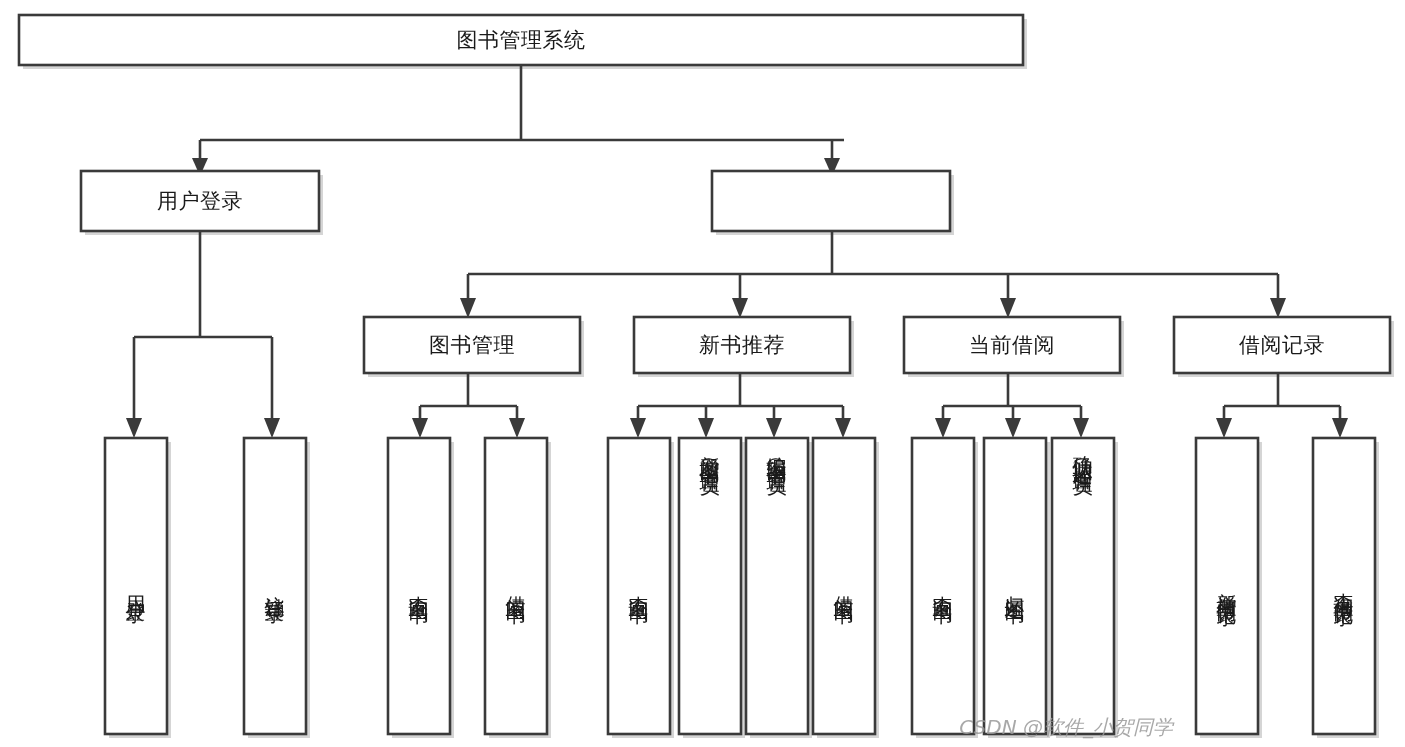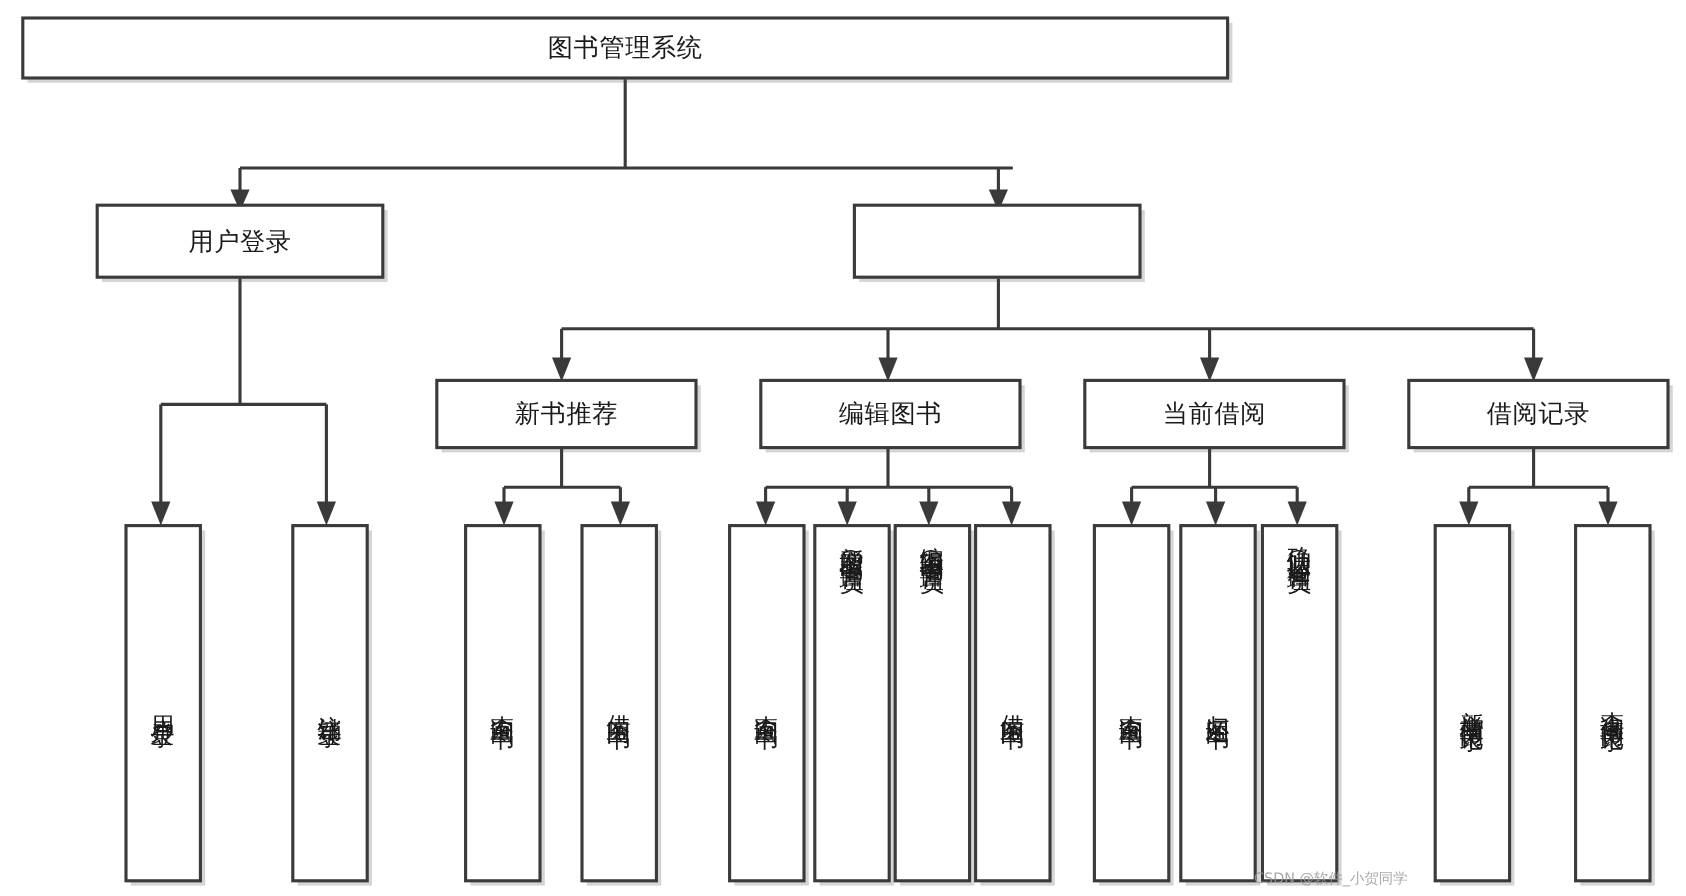--- a/index.html
+++ b/index.html
@@ -80,25 +80,26 @@
     letter-spacing: 0.5px;
   }
   .title-text {
     font-size: 21px;
   }
   #watermark {
     position: absolute;
     right: 8px;
     bottom: 6px;
     font-family: "DejaVu Sans", "Liberation Sans", sans-serif;
-    font-size: 12px;
+    font-size: 20px;
     color: #9a9a9a;
     opacity: 0.85;
     white-space: nowrap;
     user-select: none;
+    font-style: italic;
   }
 </style>
 </head>
 <body>
 
 <div id="diagram-root">
 
   <svg id="flowchart" viewBox="0 0 1405 747" xmlns="http://www.w3.org/2000/svg">
 
     <defs>
@@ -230,25 +231,25 @@
   <div class="horiz-text-wrap" style="left:19px; top:15px; width:1004px; height:50px;">
     <span class="horiz-text title-text">图书管理系统</span>
   </div>
 
   <div class="horiz-text-wrap" style="left:81px; top:171px; width:238px; height:60px;">
     <span class="horiz-text">用户登录</span>
   </div>
 
 
   <div class="horiz-text-wrap" style="left:364px; top:317px; width:216px; height:56px;">
+    <span class="horiz-text">图书管理</span>
+  </div>
+
+  <div class="horiz-text-wrap" style="left:634px; top:317px; width:216px; height:56px;">
     <span class="horiz-text">新书推荐</span>
-  </div>
-
-  <div class="horiz-text-wrap" style="left:634px; top:317px; width:216px; height:56px;">
-    <span class="horiz-text">编辑图书</span>
   </div>
 
   <div class="horiz-text-wrap" style="left:1174px; top:317px; width:216px; height:56px;">
     <span class="horiz-text">借阅记录</span>
   </div>
 
   <div class="horiz-text-wrap" style="left:904px; top:317px; width:216px; height:56px;">
     <span class="horiz-text">当前借阅</span>
   </div>
 

